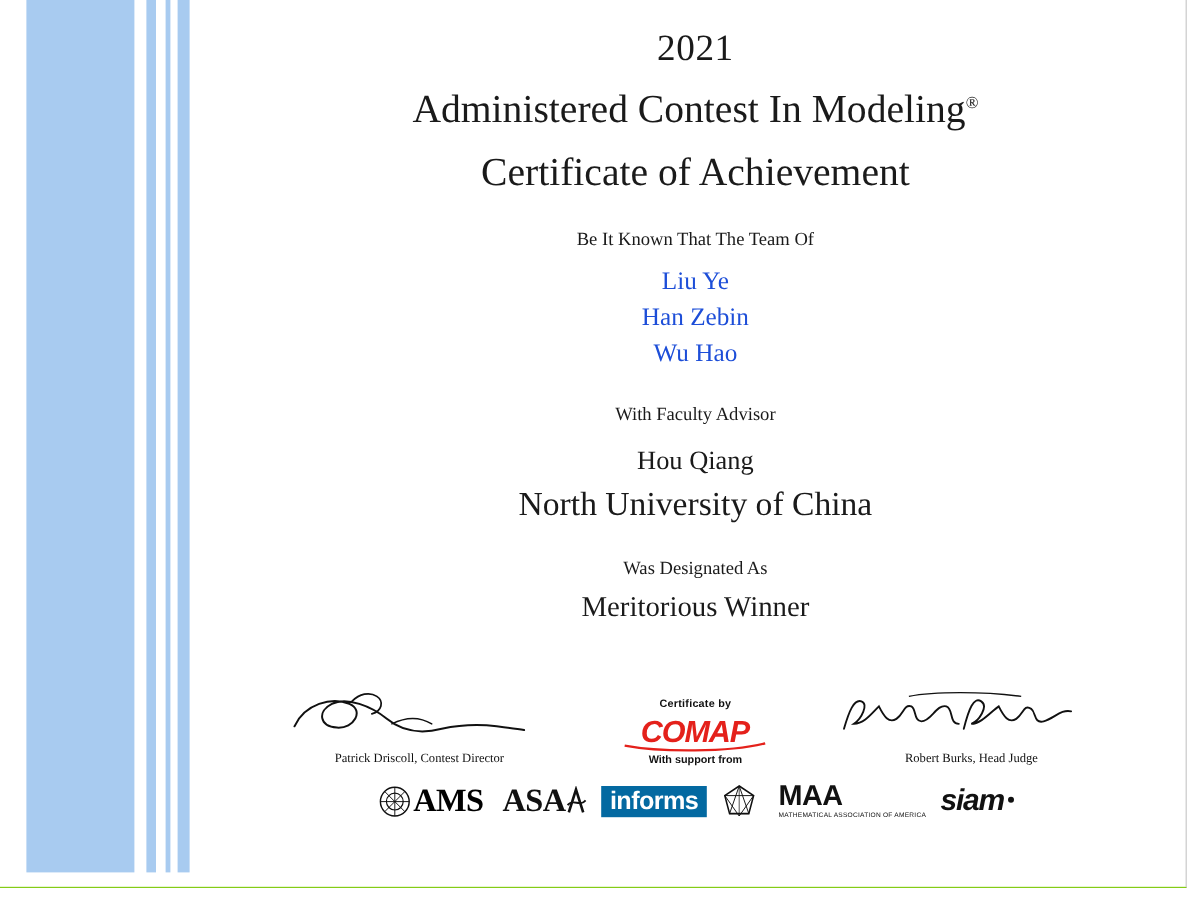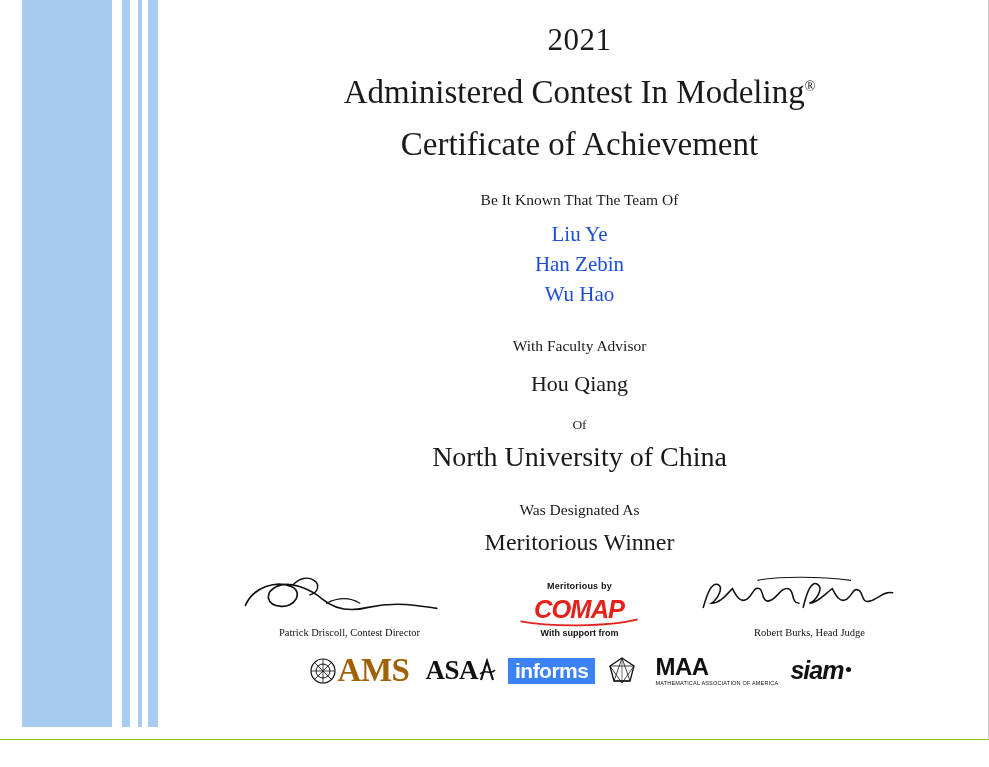--- a/index.html
+++ b/index.html
@@ -168,35 +168,35 @@
     align-items: center;
     justify-content: center;
     gap: 12px;
   }
   .sponsor {
     display: flex;
     align-items: center;
   }
   .ams-text {
     font-family: "Liberation Serif", serif;
-    font-size: 33px;
-    font-weight: bold;
-    color: #a16207;
+    font-size: 27px;
+    font-weight: bold;
+    color: #000000;
     letter-spacing: -0.5px;
   }
   .asa-text {
     font-family: "Liberation Serif", serif;
     font-size: 27px;
     font-weight: bold;
     color: #111;
     letter-spacing: -0.5px;
     margin-left: 4px;
   }
   .informs-box {
-    background: #3b82f6;
+    background: #0369a1;
     color: #fff;
     font-family: "Liberation Sans", sans-serif;
     font-size: 21px;
     font-weight: bold;
     padding: 2px 7px 3px 7px;
     letter-spacing: -0.5px;
     line-height: 1;
   }
   .maa-wrap {
     display: flex;
@@ -263,41 +263,40 @@
 
     <div class="names-block">
       <div class="name">Liu Ye</div>
       <div class="name">Han Zebin</div>
       <div class="name">Wu Hao</div>
     </div>
 
     <div class="small-line">With Faculty Advisor</div>
     <div class="advisor">Hou Qiang</div>
 
-    <div class="smaller-line">Of</div>
     <div class="school">North University of China</div>
 
     <div class="small-line">Was Designated As</div>
     <div class="award">Meritorious Winner</div>
 
   </div>
 
   <div class="sig-row">
 
     <div class="sig-block">
       <svg class="sig-img" viewBox="0 0 200 50">
         <path d="M10 32 C18 14, 40 8, 54 14 C66 19, 58 34, 44 33 C30 32, 28 20, 40 14 C52 8, 72 16, 84 26 C96 36, 112 38, 128 34 C142 31, 156 30, 172 32 C180 33, 188 34, 194 35" fill="none" stroke="#111" stroke-width="1.6" stroke-linecap="round"></path>
         <path d="M56 12 C62 6, 70 4, 76 8 C82 12, 80 20, 72 22" fill="none" stroke="#111" stroke-width="1.4" stroke-linecap="round"></path>
         <path d="M88 30 C100 24, 110 24, 120 30" fill="none" stroke="#111" stroke-width="1.2" stroke-linecap="round"></path>
       </svg>
       <div class="sig-caption">Patrick Driscoll, Contest Director</div>
     </div>
 
     <div class="comap-block">
-      <div class="admin-by">Meritorious by</div>
+      <div class="admin-by">Certificate by</div>
       <svg class="comap-logo" viewBox="0 0 140 36">
         <text x="70" y="27" text-anchor="middle" font-family="Liberation Sans, sans-serif" font-size="27" font-weight="bold" font-style="italic" fill="#e4211b" letter-spacing="-1">COMAP</text>
         <path d="M8 30 C40 36, 100 36, 132 28" fill="none" stroke="#e4211b" stroke-width="2"></path>
       </svg>
       <div class="with-support">With support from</div>
     </div>
 
     <div class="sig-block">
       <svg class="sig-img" viewBox="0 0 200 50">
         <path d="M8 34 C12 20, 16 10, 22 12 C28 14, 22 26, 16 30 C24 30, 30 22, 36 16 C40 24, 44 30, 50 26 C56 22, 56 14, 62 16 C66 18, 64 28, 70 28 C78 28, 82 14, 90 16 C96 18, 92 30, 100 30" fill="none" stroke="#111" stroke-width="1.5" stroke-linecap="round"></path>

